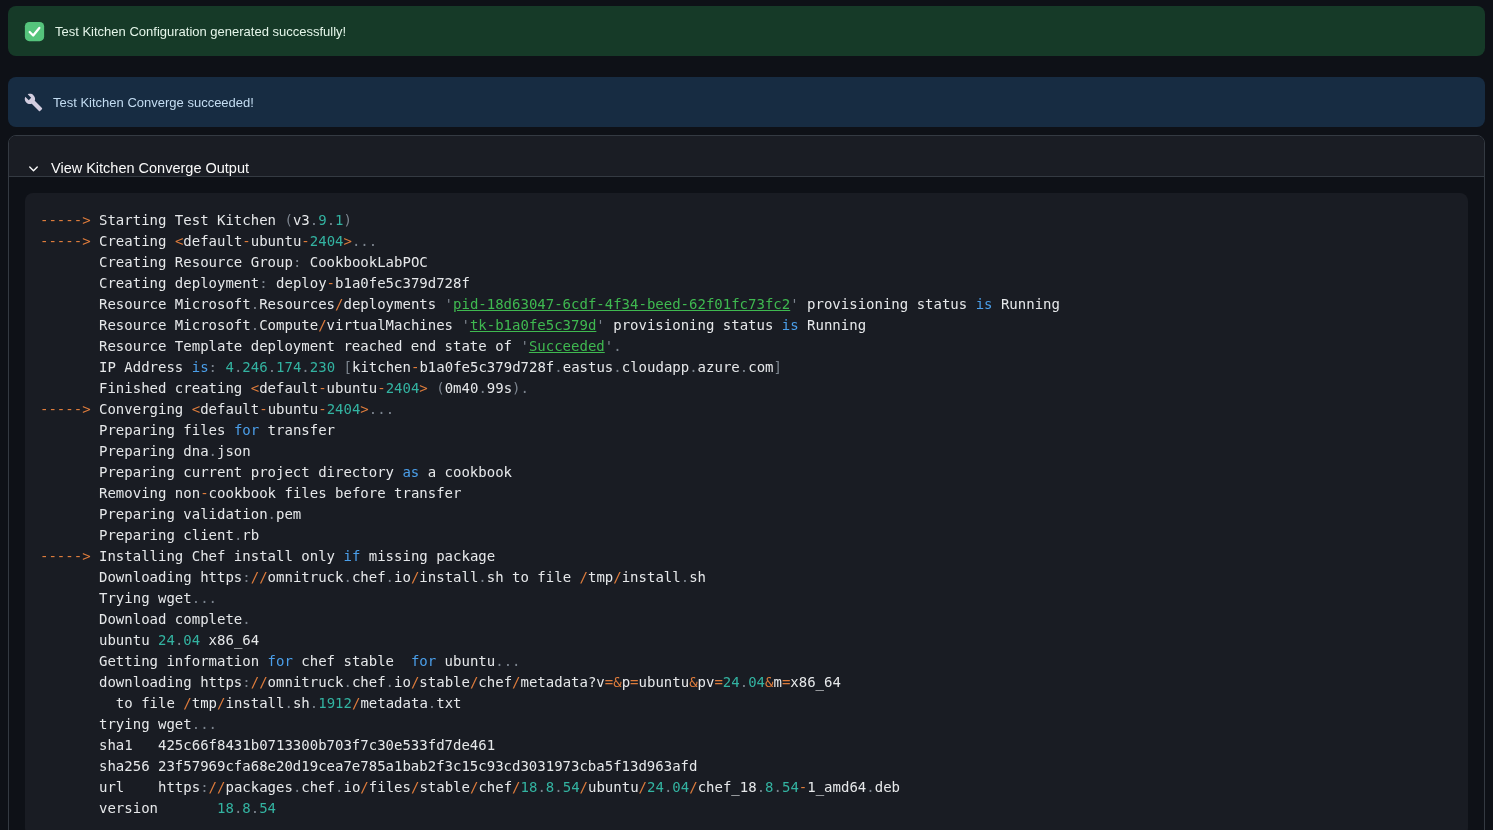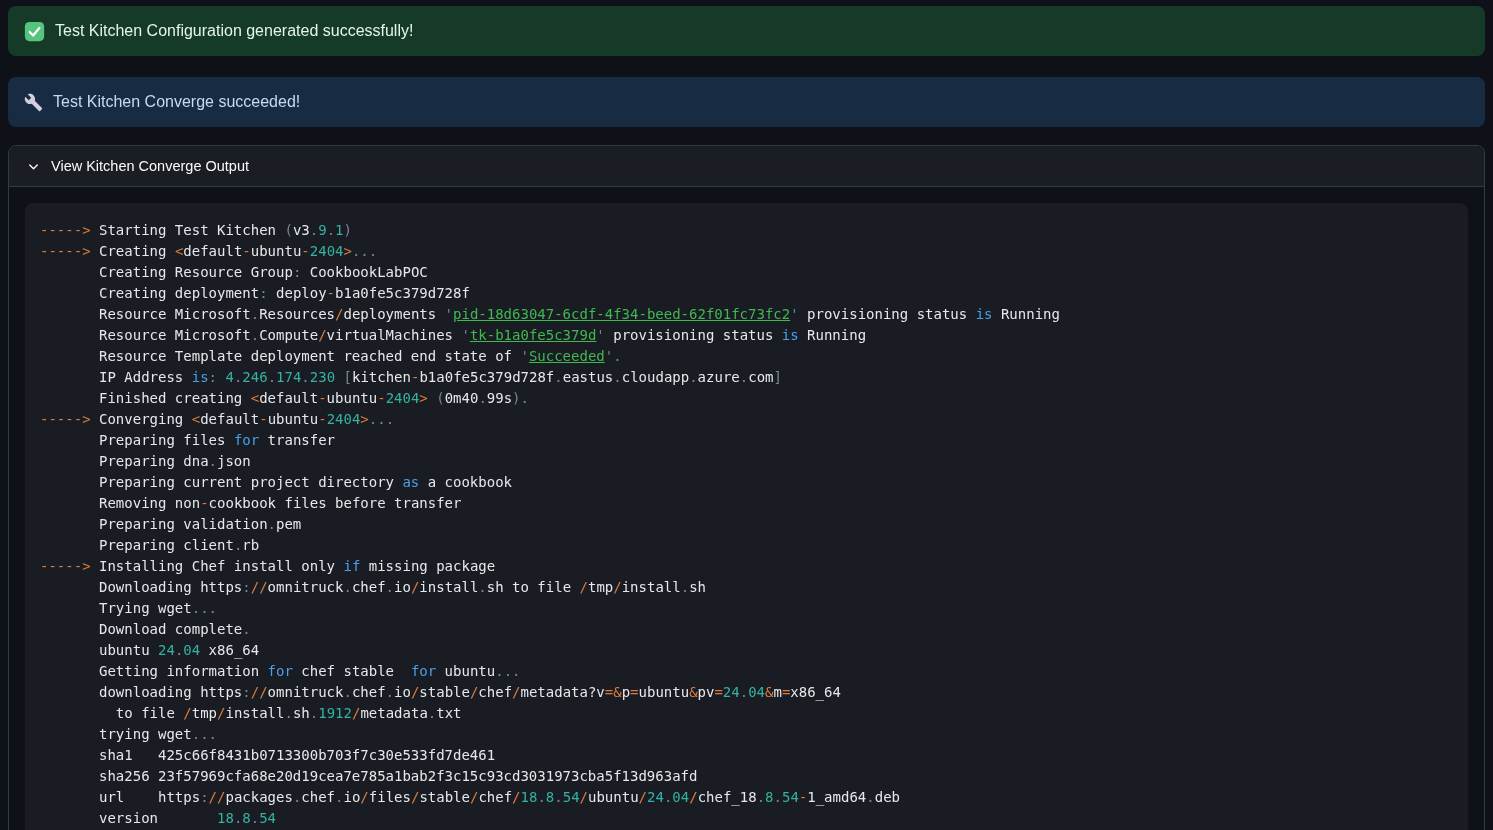--- a/index.html
+++ b/index.html
@@ -23,32 +23,32 @@
   html,body{margin:0;padding:0;}
   body{
     width:1493px;height:830px;overflow:hidden;
     background:var(--page-bg);
     font-family:"Liberation Sans", sans-serif;
   }
   .app{padding:6px 8px 0 8px;}
   .alert{
     height:50px;border-radius:8px;
     display:flex;align-items:center;
-    padding:0 16px;font-size:16px;
+    padding:0 16px;font-size:13px;
   }
   .alert.success{background:var(--success-bg);color:var(--success-text);margin-bottom:21px;}
-  .alert.info{background:var(--info-bg);color:var(--info-text);margin-bottom:18px;}
+  .alert.info{background:var(--info-bg);color:var(--info-text);margin-bottom:8px;}
   .alert-icon{display:inline-flex;align-items:center;margin-right:10px;flex:0 0 auto;}
   .expander{
     border:1px solid var(--border);
     border-radius:8px;
     min-height:700px;
   }
   .expander-header{
-    height:41px;display:flex;align-items:center;
+    height:41px;display:flex;align-items:flex-end;
     background:var(--header-bg);
     border-bottom:1px solid var(--border);
     border-radius:7px 7px 0 0;
     padding:0 17px;cursor:pointer;
   }
   .chev{display:inline-flex;align-items:center;color:var(--label-text);}
   .expander-label{margin-left:10px;color:var(--label-text);font-size:14.5px;}
   .expander-body{padding:16px 16px 16px 16px;}
   .code-panel{
     margin:0;background:var(--panel-bg);

